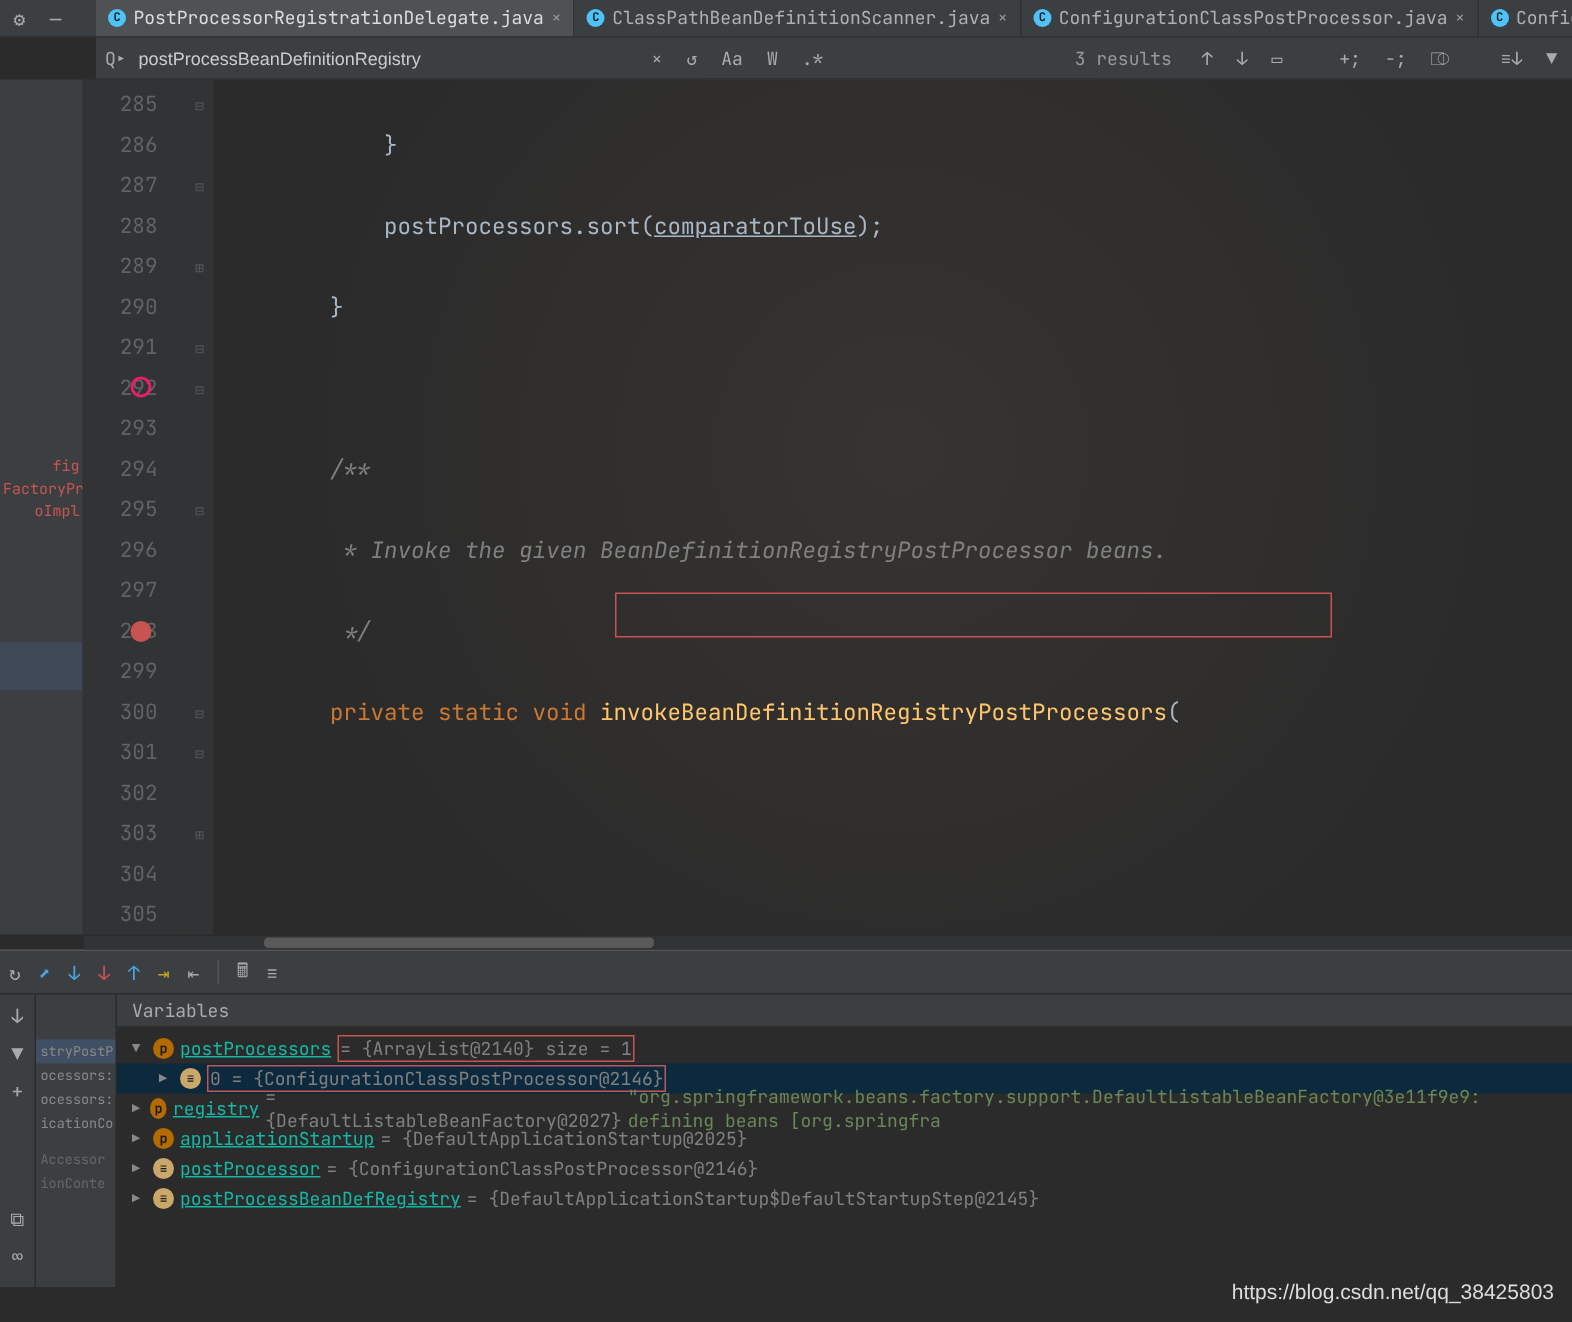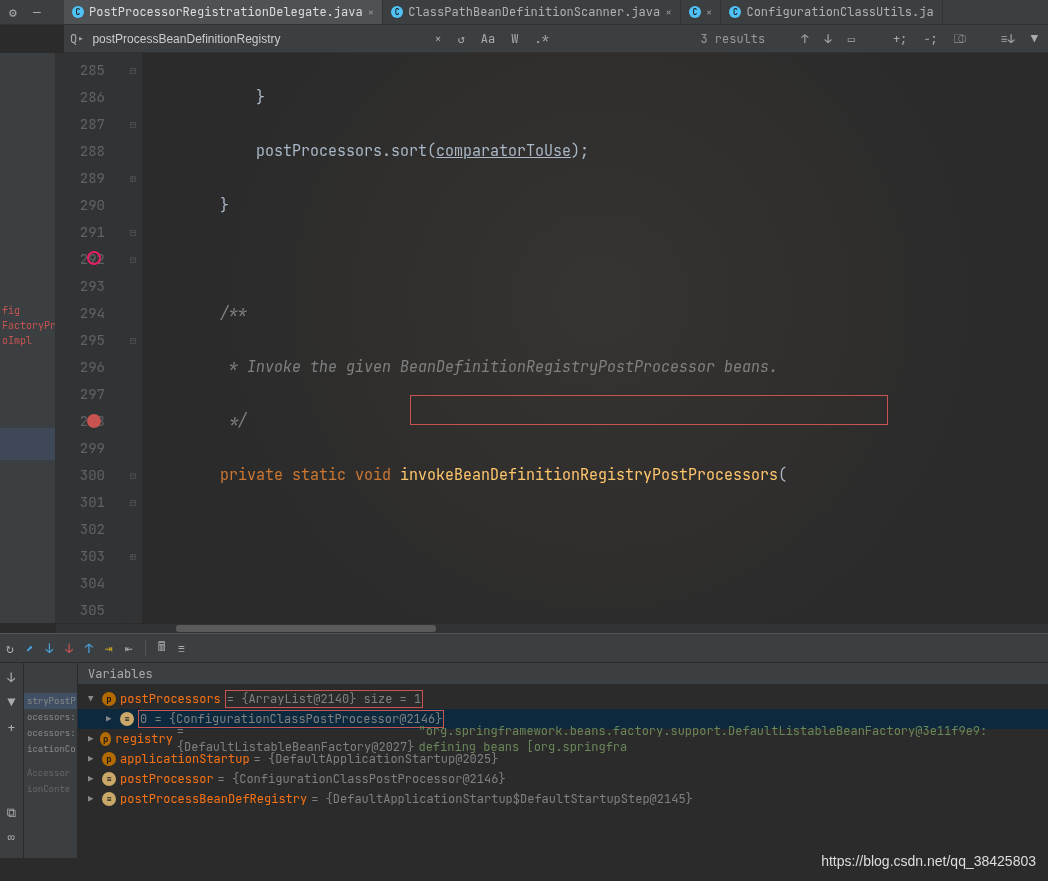--- a/index.html
+++ b/index.html
@@ -44,29 +44,29 @@
   .searchbar {
     display:flex; align-items:center; height:28px;
     background:#3c3f41; border-bottom:1px solid #323232;
     padding:0 6px; gap:8px; font-size:12px; color:#aaa;
   }
   .searchbar .q-icon{ color:#aaa; }
   .searchbar input{
     background:transparent; border:none; color:#ccc;
     font-size:12px; width:330px; outline:none;
   }
-  .searchbar .results{ color:#999; margin-left:auto; margin-right:24px;}
+  .searchbar .results{ color:#999; margin-left:auto; margin-right:8px;}
   .searchbar .ico{ color:#aaa; padding:0 4px; cursor:pointer;}
   .main {
     display:flex; height: 570px;
   }
   .left-strip{
     width:56px; background:#3c3f41; border-right:1px solid #323232;
     font-size:10px; color:#888; padding-top:250px;
-    text-align:left; overflow:hidden;
+    text-align:right; overflow:hidden;
   }
   .left-strip div{ padding:1px 2px; white-space:nowrap;}
   .left-strip .r{color:#c75450;}
   .left-strip .selrow{ background:#4b6eaf33;}
   .gutter{
     width:68px; background:#313335; color:#606366;
     text-align:right; padding-top:4px; border-right:1px solid #323232;
     font-size:14px; line-height:27px;
   }
   .gutter .ln{ padding-right:18px; position:relative; height:27px;}
@@ -126,21 +126,21 @@
   }
   .vars-tree .node.sel{ background:#0d293e;}
   .vars-tree .indent1{padding-left:28px;}
   .vars-tree .arrow{ color:#888; width:10px; font-size:9px;}
   .vars-tree .badge{
     display:inline-block; width:14px; height:14px; border-radius:50%;
     font-size:9px; line-height:14px; text-align:center; font-weight:bold;
   }
   .badge.p{ background:#b36b00; color:#1a1a1a;}
   .badge.o{ background:#c9a86a; color:#1a1a1a;}
-  .vname{ color:#f97316;}
+  .vname{ color:#14b8a6;text-decoration:underline;}
   .vval{ color:#808080;}
   .vstr{ color:#6a8759;}
   .box-red-var{ border:1px solid #c75450; padding:0 1px;}
   .watermark{
     position:absolute; right:12px; bottom:12px; color:#ddd; font-size:14px;
     font-family:Arial,sans-serif;
   }
 </style>
 </head>
 <body>
@@ -157,20 +157,21 @@
     <span>PostProcessorRegistrationDelegate.java</span>
     <span class="close">×</span>
   </div>
   <div class="tab">
     <span class="file-icon">C</span>
     <span>ClassPathBeanDefinitionScanner.java</span>
     <span class="close">×</span>
   </div>
   <div class="tab">
     <span class="file-icon">C</span>
+    <span>ConfigurationClassPostProcessor.java</span>
     <span class="close">×</span>
   </div>
   <div class="tab">
     <span class="file-icon">C</span>
     <span>ConfigurationClassUtils.ja</span>
   </div>
 </div>
 
 <div class="searchbar" style="margin-left:64px;">
   <span class="q-icon">Q▸</span>

